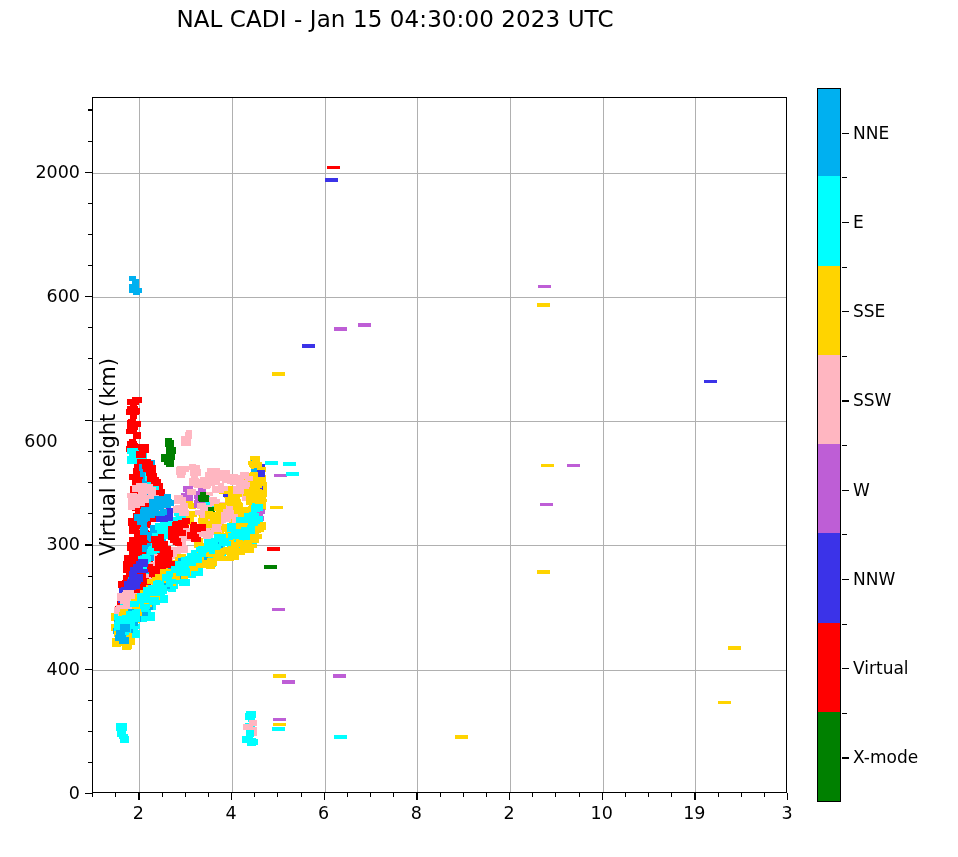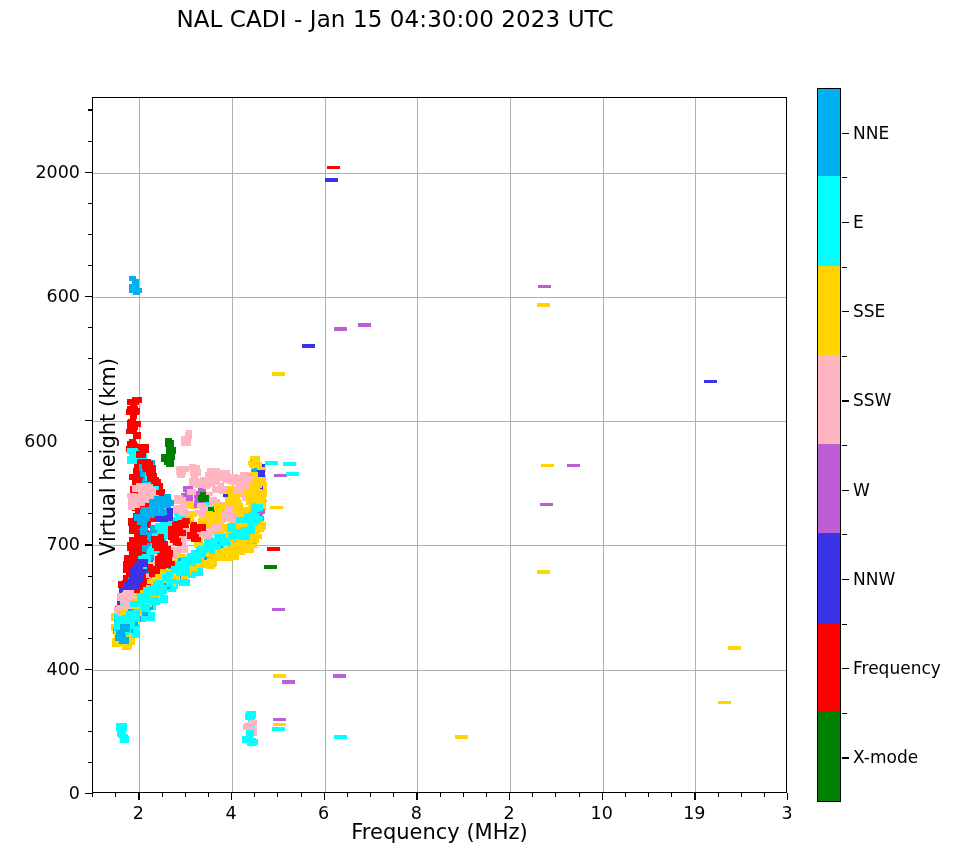--- a/index.html
+++ b/index.html
@@ -1821,21 +1821,21 @@
       <div class="tick x-minor" style="left: 648px; top: 793px;"></div>
       <div class="tick x-minor" style="left: 671.167px; top: 793px;"></div>
       <div class="tick x-minor" style="left: 717.5px; top: 793px;"></div>
       <div class="tick x-minor" style="left: 740.667px; top: 793px;"></div>
       <div class="tick x-minor" style="left: 763.833px; top: 793px;"></div>
       <div class="tick y-major" style="left: 85px; top: 793px;"></div>
       <div class="ticklabel ylabel-t" style="left: 2px; width: 78px; top: 793px;">0</div>
       <div class="tick y-major" style="left: 85px; top: 668.714px;"></div>
       <div class="ticklabel ylabel-t" style="left: 2px; width: 78px; top: 668.714px;">400</div>
       <div class="tick y-major" style="left: 85px; top: 544.429px;"></div>
-      <div class="ticklabel ylabel-t" style="left: 2px; width: 78px; top: 544.429px;">700</div>
+      <div class="ticklabel ylabel-t" style="left: 2px; width: 78px; top: 544.429px;">300</div>
       <div class="tick y-major" style="left: 85px; top: 420.143px;"></div>
       <div class="ticklabel ylabel-t" style="left: 2px; width: 78px; top: 441px; text-align: center;">600</div>
       <div class="tick y-major" style="left: 85px; top: 295.857px;"></div>
       <div class="ticklabel ylabel-t" style="left: 2px; width: 78px; top: 295.857px;">600</div>
       <div class="tick y-major" style="left: 85px; top: 171.571px;"></div>
       <div class="ticklabel ylabel-t" style="left: 2px; width: 78px; top: 171.571px;">2000</div>
       <div class="tick y-minor" style="left: 88px; top: 761.929px;"></div>
       <div class="tick y-minor" style="left: 88px; top: 730.857px;"></div>
       <div class="tick y-minor" style="left: 88px; top: 699.786px;"></div>
       <div class="tick y-minor" style="left: 88px; top: 637.643px;"></div>
@@ -1847,38 +1847,37 @@
       <div class="tick y-minor" style="left: 88px; top: 389.071px;"></div>
       <div class="tick y-minor" style="left: 88px; top: 358px;"></div>
       <div class="tick y-minor" style="left: 88px; top: 326.929px;"></div>
       <div class="tick y-minor" style="left: 88px; top: 264.786px;"></div>
       <div class="tick y-minor" style="left: 88px; top: 233.714px;"></div>
       <div class="tick y-minor" style="left: 88px; top: 202.643px;"></div>
       <div class="tick y-minor" style="left: 88px; top: 140.5px;"></div>
       <div class="tick y-minor" style="left: 88px; top: 109.429px;"></div>
     </div>
 
-  <div id="xaxis-title">Frequency (MHz)</div>
   <div id="yaxis-title">Virtual height (km)</div>
 
   <div id="cbar">
       <div class="cband" style="bottom: 0px; height: 89.75px; background: rgb(0, 128, 0);"></div>
       <div class="cband" style="bottom: 89.25px; height: 89.75px; background: rgb(255, 0, 0);"></div>
       <div class="cband" style="bottom: 178.5px; height: 89.75px; background: rgb(59, 51, 232);"></div>
       <div class="cband" style="bottom: 267.75px; height: 89.75px; background: rgb(190, 94, 214);"></div>
       <div class="cband" style="bottom: 357px; height: 89.75px; background: rgb(255, 182, 193);"></div>
       <div class="cband" style="bottom: 446.25px; height: 89.75px; background: rgb(255, 212, 0);"></div>
       <div class="cband" style="bottom: 535.5px; height: 89.75px; background: rgb(0, 255, 255);"></div>
       <div class="cband" style="bottom: 624.75px; height: 89.75px; background: rgb(0, 176, 240);"></div>
     </div>
   <div id="cbar-deco">
       <div class="cbtick" style="top: 757.4px;"></div>
       <div class="cblabel" style="top: 757.4px;">X-mode</div>
       <div class="cbtick" style="top: 668.1px;"></div>
-      <div class="cblabel" style="top: 668.1px;">Frequency</div>
+      <div class="cblabel" style="top: 668.1px;">Virtual</div>
       <div class="cbsep" style="top: 712.8px;"></div>
       <div class="cbtick" style="top: 578.9px;"></div>
       <div class="cblabel" style="top: 578.9px;">NNW</div>
       <div class="cbsep" style="top: 623.5px;"></div>
       <div class="cbtick" style="top: 489.6px;"></div>
       <div class="cblabel" style="top: 489.6px;">W</div>
       <div class="cbsep" style="top: 534.3px;"></div>
       <div class="cbtick" style="top: 400.4px;"></div>
       <div class="cblabel" style="top: 400.4px;">SSW</div>
       <div class="cbsep" style="top: 445px;"></div>

